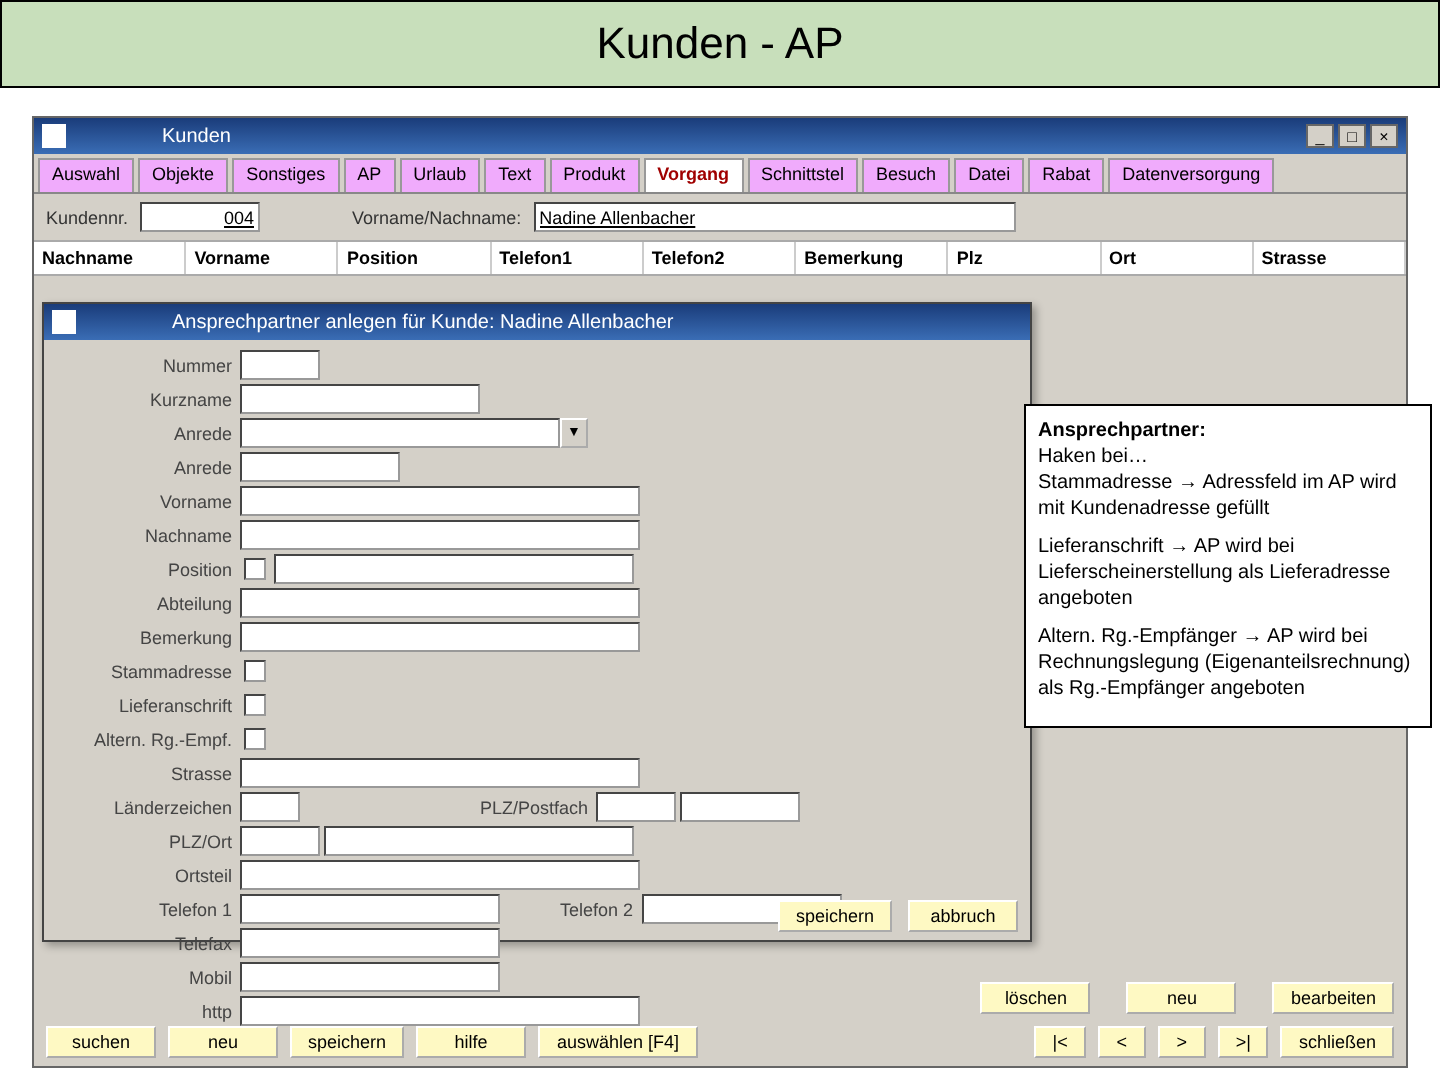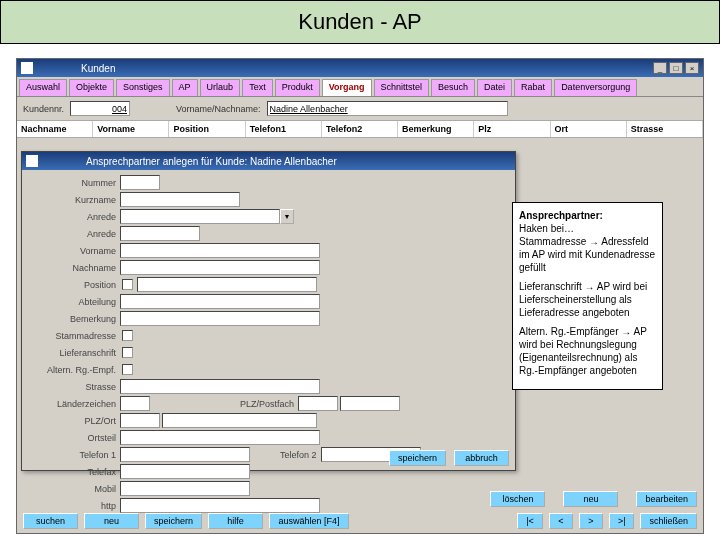--- a/index.html
+++ b/index.html
@@ -21,22 +21,22 @@
   .cols .colh { flex: 1; padding: 3px 4px; font-size: 9px; font-weight: bold; border-right: 1px solid #ccc; }
   .modal { position: absolute; top: 92px; left: 4px; width: 495px; height: 320px; background: #d4d0c8; border: 1px solid #444; box-shadow: 2px 2px 4px rgba(0,0,0,.3); }
   .modal .titlebar { background: linear-gradient(#1a3c7a,#3a6db5); }
   .form { padding: 4px 6px; }
   .frow { display: flex; align-items: center; height: 17px; }
   .frow .flabel { width: 92px; text-align: right; font-size: 9px; color: #444; padding-right: 4px; }
   .chk { width: 11px; height: 11px; background: #fff; border: 1px inset #999; margin-left: 2px; }
   .combo { display: flex; }
   .combo .cbbtn { width: 14px; height: 15px; background: #d4d0c8; border: 1px outset #fff; display: flex; align-items: center; justify-content: center; font-size: 7px; }
   .modal-btns { position: absolute; bottom: 4px; right: 6px; display: flex; gap: 8px; }
-  .btn { background: #7dd3fc; border: 1px outset #fff; padding: 2px 8px; font-size: 9px; min-width: 55px; cursor: pointer; }
-  .callout { position: absolute; top: 202px; left: 512px; width: 151px; background: #fff; border: 1px solid #000; padding: 6px 6px; font-size: 10px; line-height: 1.3; }
+  .btn { background: #fef9c3; border: 1px outset #fff; padding: 2px 8px; font-size: 9px; min-width: 55px; cursor: pointer; }
+  .callout { position: absolute; top: 202px; left: 512px; width: 204px; background: #fff; border: 1px solid #000; padding: 6px 6px; font-size: 10px; line-height: 1.3; }
   .callout b { font-weight: bold; }
   .callout p { margin-bottom: 6px; }
   .toolbar-bottom { position: absolute; bottom: 26px; left: 6px; right: 6px; display: flex; gap: 18px; }
   .toolbar-bottom2 { position: absolute; bottom: 4px; left: 6px; right: 6px; display: flex; gap: 6px; }
   .spacer { flex: 1; }
 </style>
 </head>
 <body>
 
 <div class="slide-header">

